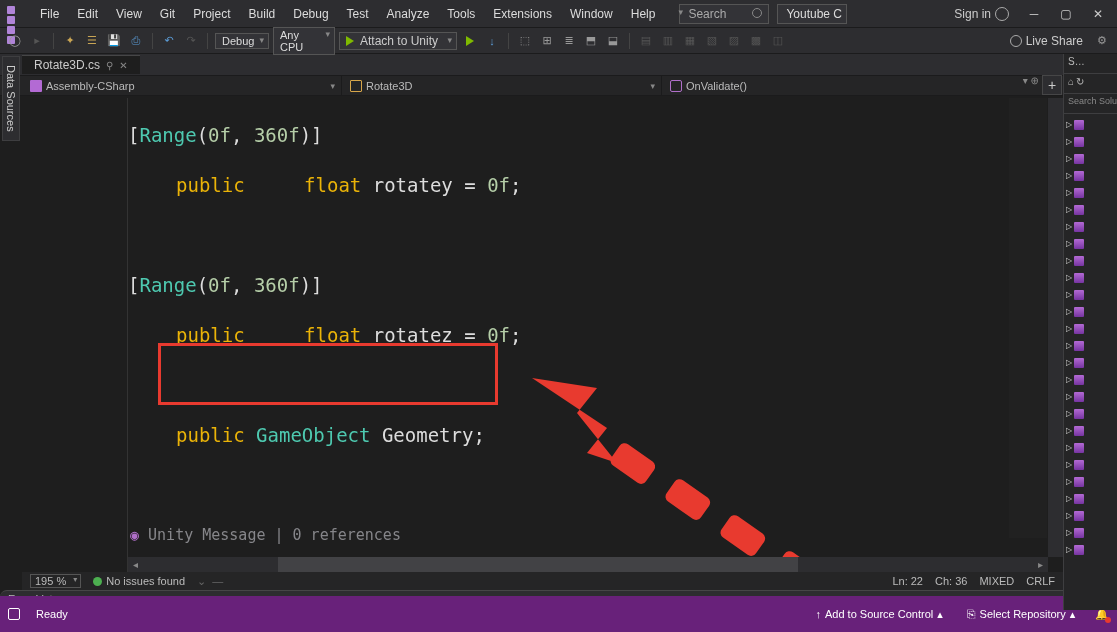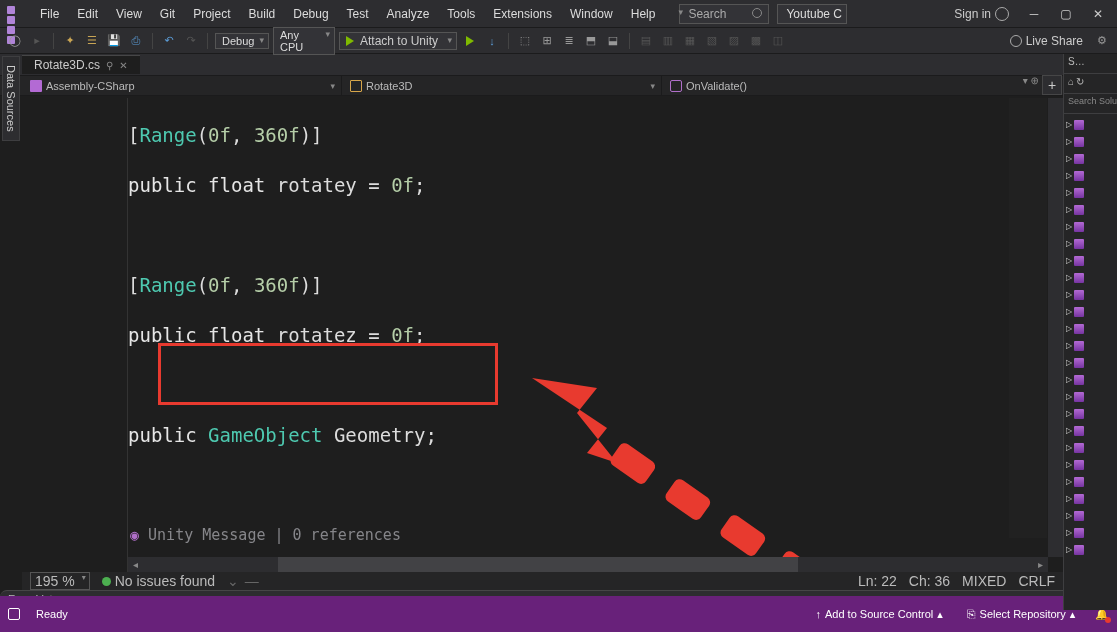--- a/index.html
+++ b/index.html
@@ -195,21 +195,21 @@
   top: 0;
   right: 0;
   height: 100%;
   font-family: Consolas, monospace;
   font-size: 19px;
   line-height: 25px;
   white-space: pre;
   color: #dcdcdc;
 }
 .code-line { height: 25px; }
-.c-kw { color: #e5e5e5; }
+.c-kw { color: #eab308; margin-left: 48px; }
 .c-type { color: #4ec9b0; }
 .c-num { color: #b5cea8; }
 .c-fn { color: #dcdcaa; }
 .c-meta { color: #86868a; font-size: 15px; }
 .collapse-glyph {
   position: absolute;
   left: -16px;
   width: 11px;
   height: 11px;
   border: 1px solid #888;
@@ -260,21 +260,21 @@
 .bottom-status {
   position: absolute;
   left: 22px;
   right: 54px;
   height: 18px;
   background: #252526;
   display: flex;
   align-items: center;
   padding: 0 8px;
   gap: 12px;
-  font-size: 14px;
+  font-size: 11px;
   color: #bbb;
 }
 .bottom-status.top { bottom: 42px; }
 .zoom-combo { border: 1px solid #555; padding: 0 14px 0 4px; position: relative; }
 .zoom-combo::after { content: "▾"; position: absolute; right: 3px; top: 0; font-size: 8px; color: #888;}
 .no-issues { display: flex; align-items: center; gap: 4px; }
 .no-issues .dot { width: 9px; height: 9px; border-radius: 50%; background: #4caf50; }
 .errorlist {
   position: absolute;
   left: 0;

